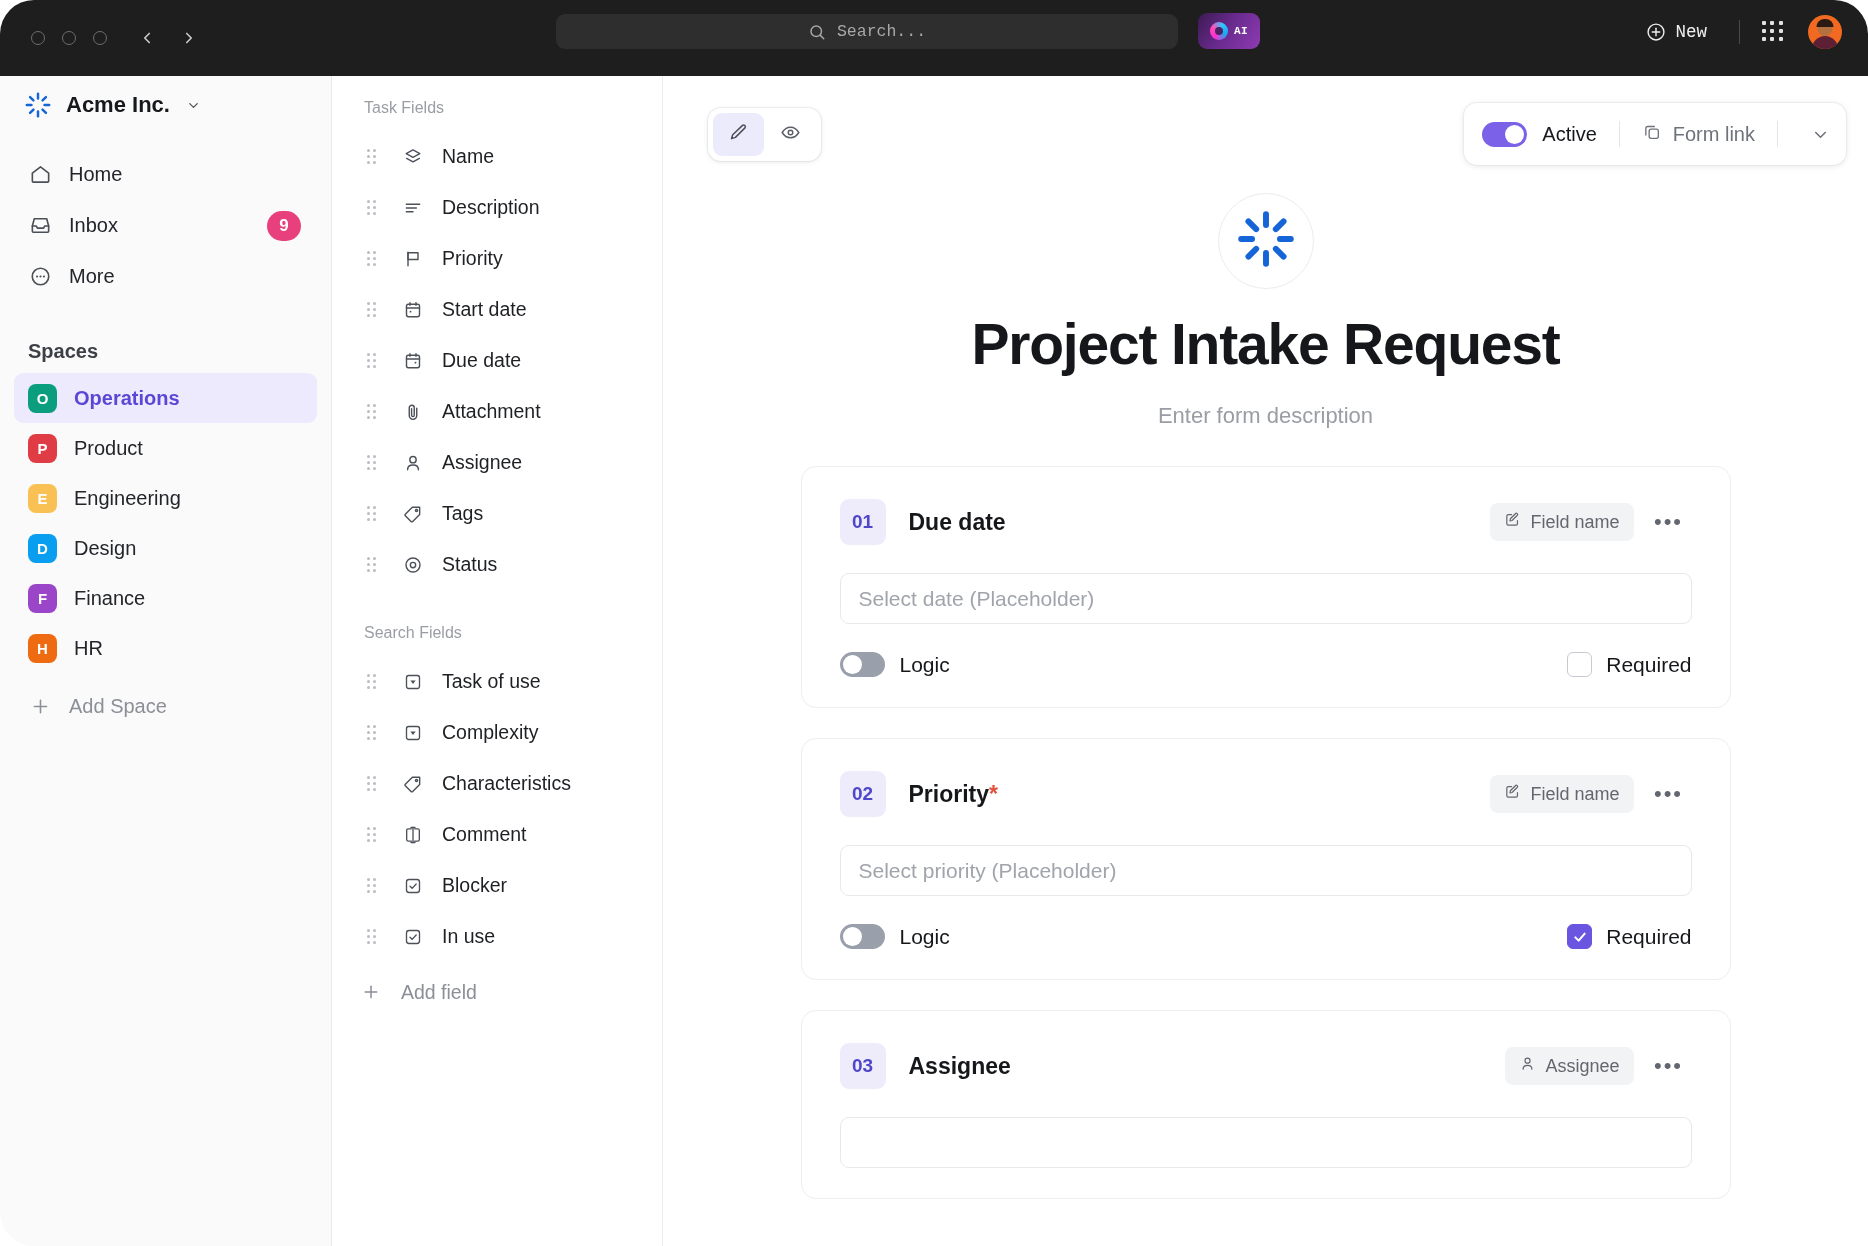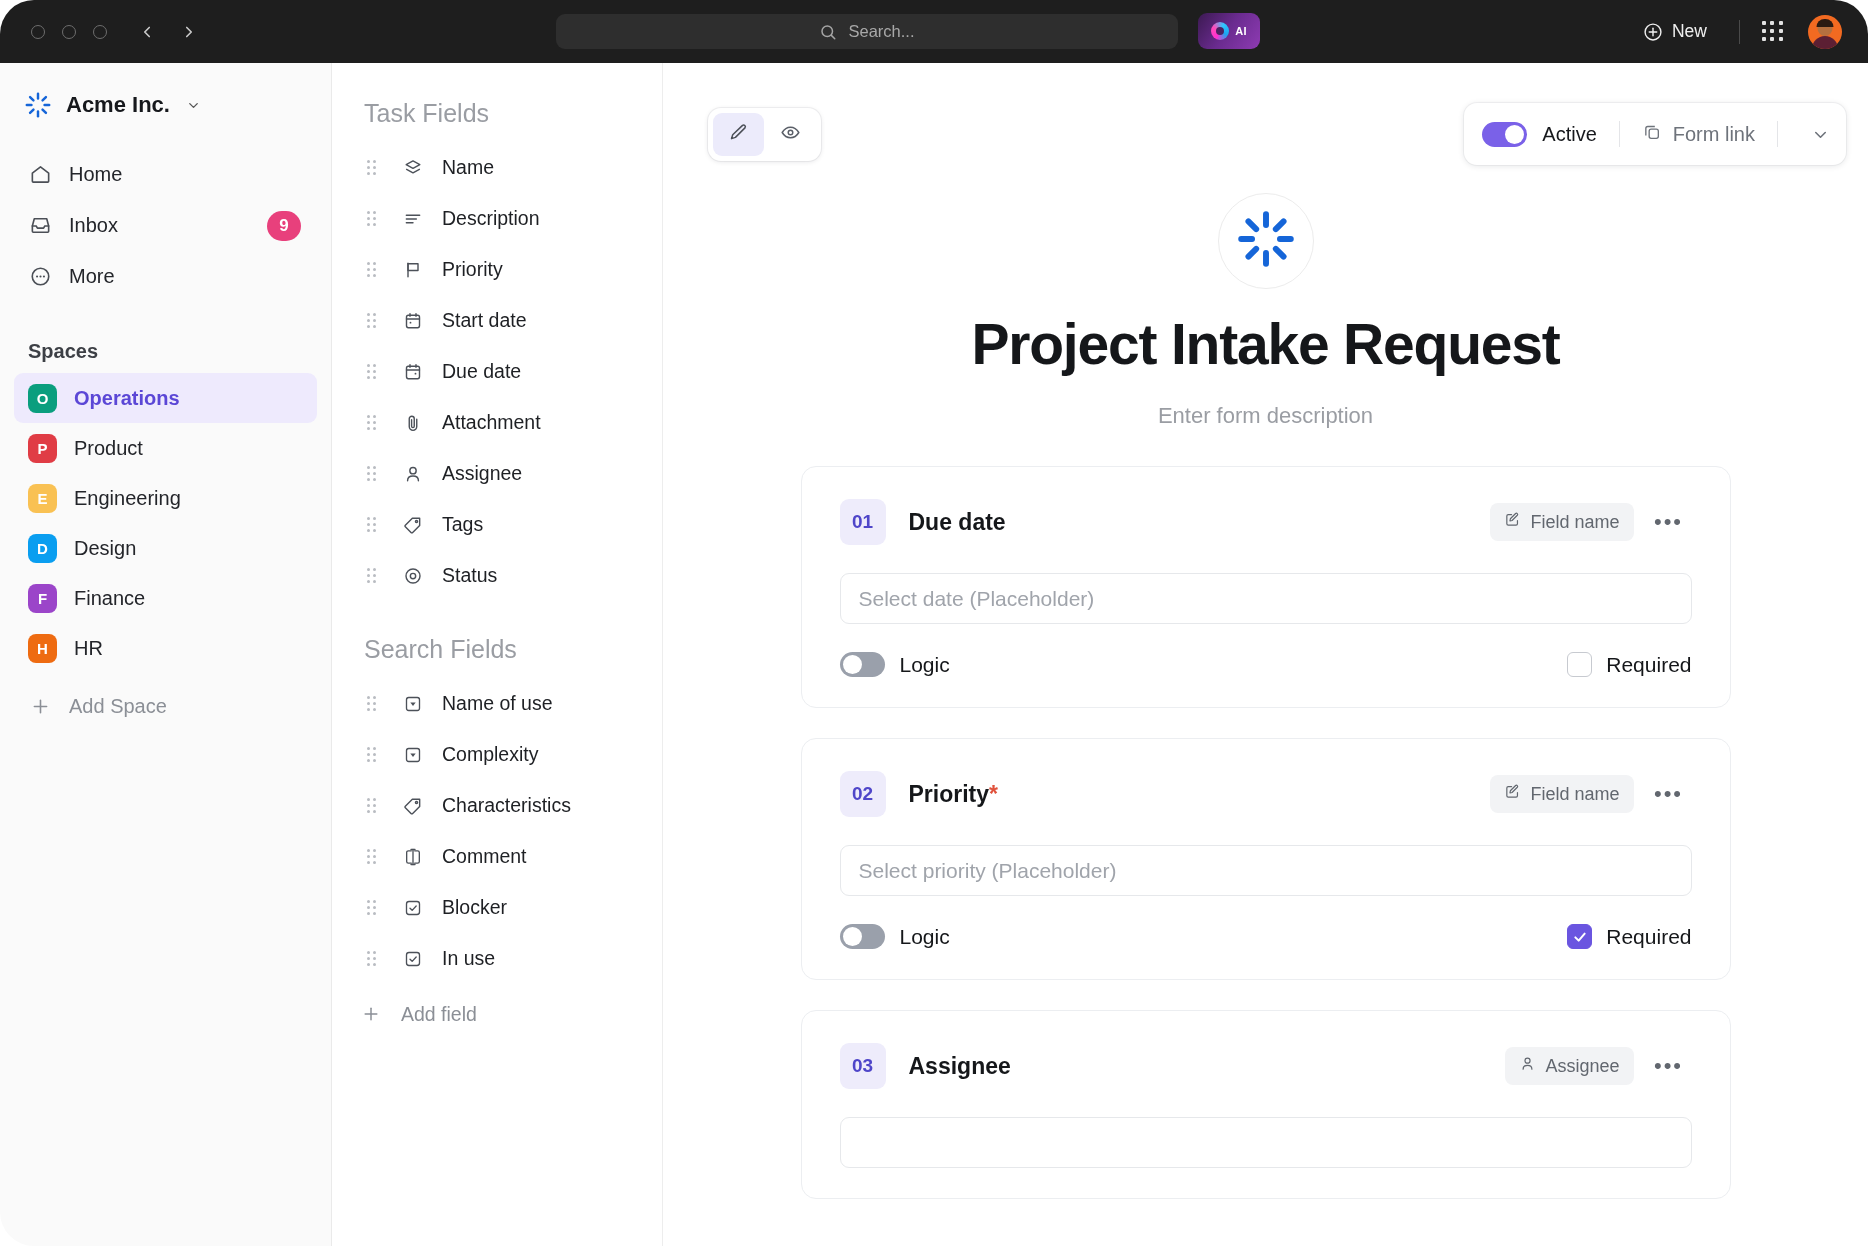--- a/index.html
+++ b/index.html
@@ -12,25 +12,26 @@
   .app-window {
     position:relative;
     width:1868px; height:1246px;
     background:#ffffff;
     border-radius:34px;
     overflow:hidden;
   }
 
   
   .topbar {
-    position:absolute; top:0; left:0; right:0; height:63px;
+    position:absolute; top:0; left:0; right:0; height:76px;
     background:#1e1e1e;
     display:flex; align-items:center;
     padding:0 26px;
     z-index:20;
+    font-family:Liberation Mono, monospace;
   }
   .traffic { display:flex; align-items:center; gap:17px; margin-left:5px; }
   .dot {
     width:14px; height:14px; border-radius:50%;
     border:1.6px solid #6e6e6e; background:transparent;
   }
   .navarrows { display:flex; align-items:center; gap:22px; margin-left:30px; }
   .navarrow {
     width:20px; height:20px; display:flex; align-items:center; justify-content:center;
     color:#c9c9c9;
@@ -143,21 +144,21 @@
   .add-space .plusi { width:24px; display:flex; align-items:center; justify-content:center; color:#8b8f96; }
 
   
   .fields-panel {
     position:absolute; left:332px; top:63px; width:331px; bottom:0;
     background:#ffffff;
     border-right:1px solid #ededed;
     padding:36px 0 0 0;
   }
   .panel-title {
-    font-size:25px; color:#9a9da3; font-weight:400;
+    font-size:16px; color:#9a9da3; font-weight:400;
     padding-left:32px; margin-bottom:14px;
   }
   .panel-title.second { margin-top:34px; }
   .field-row {
     display:flex; align-items:center;
     height:51px; padding-left:28px; gap:0;
     font-size:19.5px; color:#1e2024;
   }
   .drag {
     width:22px; display:flex; align-items:center; justify-content:center;
@@ -669,21 +670,21 @@
             <i></i>
             <i></i>
           </span>
         </span>
       <span class="field-ico">
         <svg width="20" height="20" viewBox="0 0 24 24" fill="none" stroke="currentColor" stroke-width="1.6" stroke-linejoin="round">
             <rect x="4.2" y="4.2" width="15.6" height="15.6" rx="2.6"></rect>
             <path d="M8.8 10.3h6.4L12 14.4z" fill="currentColor" stroke="none"></path>
           </svg>
       </span>
-      <span>Name of use</span>
+      <span>Task of use</span>
     </div>
 
     <div class="field-row">
       <span class="drag">
           <span class="dots">
             <i></i>
             <i></i>
             <i></i>
             <i></i>
             <i></i>

